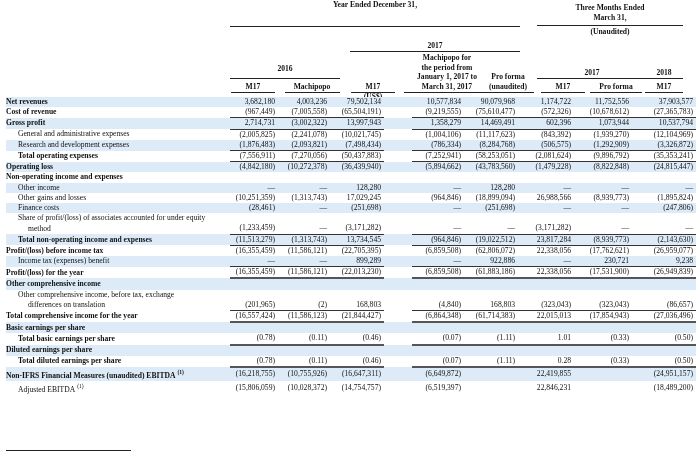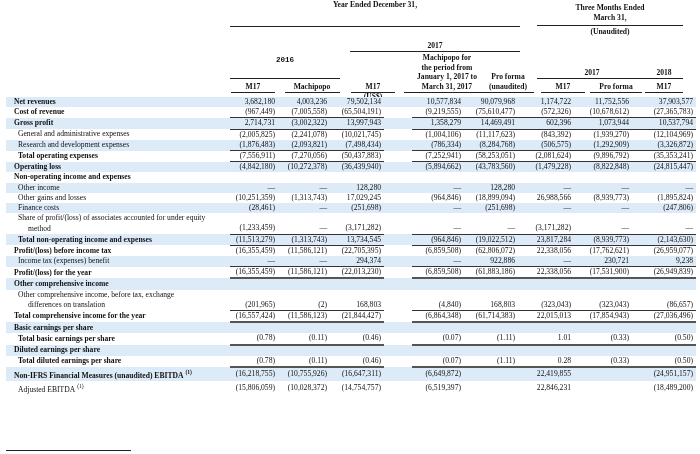--- a/index.html
+++ b/index.html
@@ -4,21 +4,21 @@
 <style>
   html, body { margin:0; padding:0; background:#fff; }
   body { width:700px; height:454px; overflow:hidden; font-family:"Liberation Serif", "DejaVu Serif", serif; color:#111; }
   .wrap { position:relative; width:700px; height:454px; }
   table { border-collapse:collapse; table-layout:fixed; width:690px; position:absolute; left:6px; top:97px; font-size:7.6px; }
   col.lbl { width:224px; }
   col.c1 { width:48px; } col.c2 { width:52px; } col.c3 { width:54px; }
   col.gap { width:28px; }
   col.c4 { width:52px; } col.c5 { width:54px; } col.c6 { width:56px; } col.c7 { width:58px; } col.c8 { width:64px; }
   td { padding:0 3px; height:10.2px; line-height:10.2px; white-space:nowrap; text-align:right; }
-  td.l { text-align:left; padding-left:8px; }
+  td.l { text-align:left; padding-left:0; }
   td.l.i1 { padding-left:12px; }
   td.l.i2 { padding-left:22px; }
   tr.bold td.l { font-weight:bold; }
   tr.shade td { background:#dcebf7; }
   td.ul { border-bottom:1px solid #333; }
   td.thick { border-bottom:2px solid #555; }
   .hdr { position:absolute; font-weight:bold; font-size:7.6px; text-align:center; line-height:9.5px; }
   .hline { position:absolute; height:0; border-top:1px solid #222; }
   .foot-line { position:absolute; left:6px; top:450px; width:125px; border-top:1px solid #222; }
 </style>
@@ -30,21 +30,21 @@
   <div class="hdr" style="left:230px; top:0; width:290px;">Year Ended December 31,</div>
   <div class="hline" style="left:230px; top:26px; width:290px;"></div>
 
   <div class="hdr" style="left:537px; top:3px; width:146px;">
     <div>Three Months Ended</div>
     <div>March 31,</div>
   </div>
   <div class="hline" style="left:537px; top:25px; width:146px;"></div>
   <div class="hdr" style="left:537px; top:27px; width:146px;">(Unaudited)</div>
 
-  <div class="hdr" style="left:230px; top:56px; width:110px;font-family:Liberation Mono, monospace;">2016</div>
+  <div class="hdr" style="left:230px; top:64px; width:110px;">2016</div>
   <div class="hline" style="left:230px; top:78px; width:110px;"></div>
 
   <div class="hdr" style="left:350px; top:41px; width:170px;">2017</div>
   <div class="hline" style="left:350px; top:51px; width:170px;"></div>
 
   <div class="hdr" style="left:537px; top:68px; width:110px;">2017</div>
   <div class="hline" style="left:537px; top:78px; width:110px;"></div>
   <div class="hdr" style="left:640px; top:68px; width:48px;">2018</div>
   <div class="hline" style="left:645px; top:78px; width:38px;"></div>
 
@@ -268,21 +268,21 @@
           <td>(6,859,508)</td>
           <td>(62,806,072)</td>
           <td>22,338,056</td>
           <td>(17,762,621)</td>
           <td>(26,959,077)</td>
         </tr>
         <tr class="shade">
           <td class="l i1"><span>Income tax (expenses) benefit</span></td>
           <td class="ul">—</td>
           <td class="ul">—</td>
-          <td class="ul">294,374</td>
+          <td class="ul">899,289</td>
           <td></td>
           <td class="ul">—</td>
           <td class="ul">922,886</td>
           <td class="ul">—</td>
           <td class="ul">230,721</td>
           <td class="ul">9,238</td>
         </tr>
         <tr class="bold">
           <td class="l"><span>Profit/(loss) for the year</span></td>
           <td class="thick">(16,355,459)</td>

